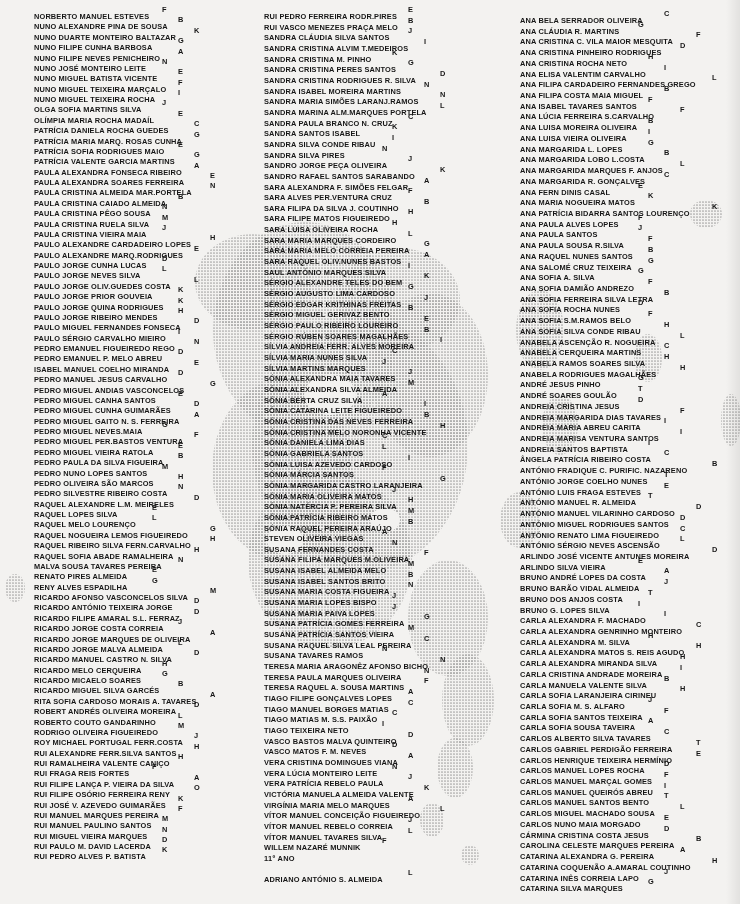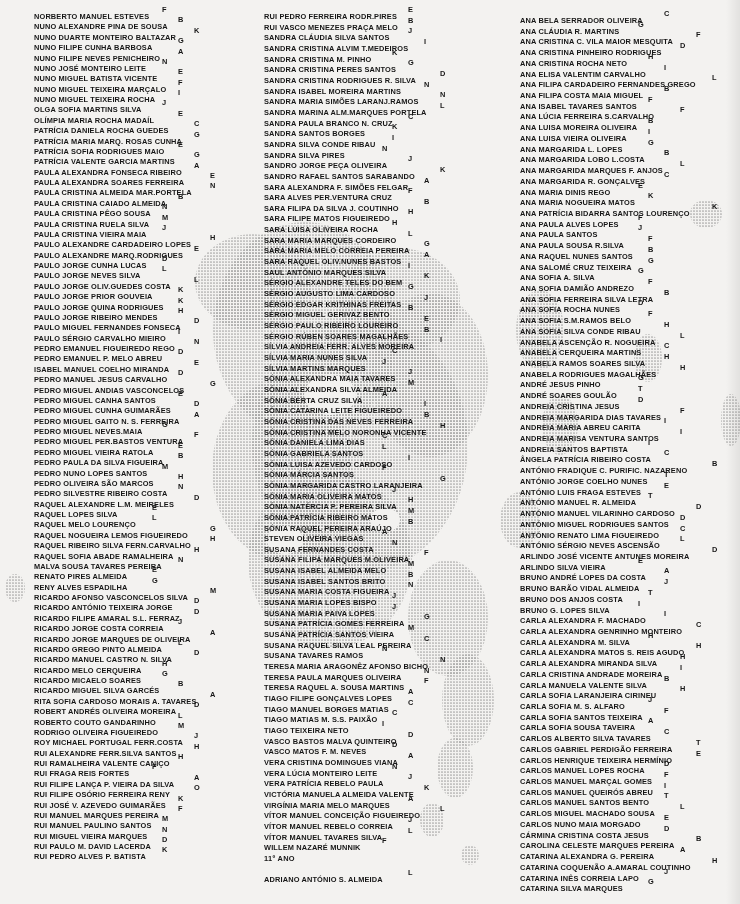--- a/index.html
+++ b/index.html
@@ -124,21 +124,21 @@
       <div class="row"><span class="nm">RAQUEL RIBEIRO SILVA FERN.CARVALHO</span><span class="lt" style="left: 176px;">H</span></div>
       <div class="row"><span class="nm">RAQUEL SOFIA ABADE RAMALHEIRA</span><span class="lt" style="left: 160px;">H</span></div>
       <div class="row"><span class="nm">MALVA SOUSA TAVARES PEREIRA</span><span class="lt" style="left: 144px;">N</span></div>
       <div class="row"><span class="nm">RENATO PIRES ALMEIDA</span><span class="lt" style="left: 118px;">E</span></div>
       <div class="row"><span class="nm">RENY ALVES ESPADILHA</span><span class="lt" style="left: 118px;">G</span></div>
       <div class="row"><span class="nm">RICARDO AFONSO VASCONCELOS SILVA</span><span class="lt" style="left: 176px;">M</span></div>
       <div class="row"><span class="nm">RICARDO ANTÓNIO TEIXEIRA JORGE</span><span class="lt" style="left: 160px;">D</span></div>
       <div class="row"><span class="nm">RICARDO FILIPE AMARAL S.L. FERRAZ</span><span class="lt" style="left: 160px;">D</span></div>
       <div class="row"><span class="nm">RICARDO JORGE COSTA CORREIA</span><span class="lt" style="left: 144px;">J</span></div>
       <div class="row"><span class="nm">RICARDO JORGE MARQUES DE OLIVEIRA</span><span class="lt" style="left: 176px;">A</span></div>
-      <div class="row"><span class="nm">RICARDO GREGO PINTO ALMEIDA</span><span class="lt" style="left: 144px;">L</span></div>
+      <div class="row"><span class="nm">RICARDO JORGE MALVA ALMEIDA</span><span class="lt" style="left: 144px;">L</span></div>
       <div class="row"><span class="nm">RICARDO MANUEL CASTRO N. SILVA</span><span class="lt" style="left: 160px;">D</span></div>
       <div class="row"><span class="nm">RICARDO MELO CERQUEIRA</span><span class="lt" style="left: 128px;">H</span></div>
       <div class="row"><span class="nm">RICARDO MICAELO SOARES</span><span class="lt" style="left: 128px;">G</span></div>
       <div class="row"><span class="nm">RICARDO MIGUEL SILVA GARCÉS</span><span class="lt" style="left: 144px;">B</span></div>
       <div class="row"><span class="nm">RITA SOFIA CARDOSO MORAIS A. TAVARES</span><span class="lt" style="left: 176px;">A</span></div>
       <div class="row"><span class="nm">ROBERT ANDRÉS OLIVEIRA MOREIRA</span><span class="lt" style="left: 160px;">D</span></div>
       <div class="row"><span class="nm">ROBERTO COUTO GANDARINHO</span><span class="lt" style="left: 144px;">L</span></div>
       <div class="row"><span class="nm">RODRIGO OLIVEIRA FIGUEIREDO</span><span class="lt" style="left: 144px;">M</span></div>
       <div class="row"><span class="nm">ROY MICHAEL PORTUGAL FERR.COSTA</span><span class="lt" style="left: 160px;">J</span></div>
       <div class="row"><span class="nm">RUI ALEXANDRE FERR.SILVA SANTOS</span><span class="lt" style="left: 160px;">H</span></div>
@@ -158,21 +158,21 @@
       <div class="row"><span class="nm">RUI VASCO MENEZES PRAÇA MELO</span><span class="lt" style="left: 144px;">B</span></div>
       <div class="row"><span class="nm">SANDRA CLÁUDIA SILVA SANTOS</span><span class="lt" style="left: 144px;">J</span></div>
       <div class="row"><span class="nm">SANDRA CRISTINA ALVIM T.MEDEIROS</span><span class="lt" style="left: 160px;">I</span></div>
       <div class="row"><span class="nm">SANDRA CRISTINA M. PINHO</span><span class="lt" style="left: 128px;">K</span></div>
       <div class="row"><span class="nm">SANDRA CRISTINA PERES SANTOS</span><span class="lt" style="left: 144px;">G</span></div>
       <div class="row"><span class="nm">SANDRA CRISTINA RODRIGUES R. SILVA</span><span class="lt" style="left: 176px;">D</span></div>
       <div class="row"><span class="nm">SANDRA ISABEL MOREIRA MARTINS</span><span class="lt" style="left: 160px;">N</span></div>
       <div class="row"><span class="nm">SANDRA MARIA SIMÕES LARANJ.RAMOS</span><span class="lt" style="left: 176px;">N</span></div>
       <div class="row"><span class="nm">SANDRA MARINA ALM.MARQUES PORTELA</span><span class="lt" style="left: 176px;">L</span></div>
       <div class="row"><span class="nm">SANDRA PAULA BRANCO N. CRUZ</span><span class="lt" style="left: 144px;">C</span></div>
-      <div class="row"><span class="nm">SANDRA SANTOS BORGES</span><span class="lt" style="left: 128px;">K</span></div>
+      <div class="row"><span class="nm">SANDRA SANTOS ISABEL</span><span class="lt" style="left: 128px;">K</span></div>
       <div class="row"><span class="nm">SANDRA SILVA CONDE RIBAU</span><span class="lt" style="left: 128px;">I</span></div>
       <div class="row"><span class="nm">SANDRA SILVA PIRES</span><span class="lt" style="left: 118px;">N</span></div>
       <div class="row"><span class="nm">SANDRO JORGE PEÇA OLIVEIRA</span><span class="lt" style="left: 144px;">J</span></div>
       <div class="row"><span class="nm">SANDRO RAFAEL SANTOS SARABANDO</span><span class="lt" style="left: 176px;">K</span></div>
       <div class="row"><span class="nm">SARA ALEXANDRA F. SIMÕES FELGAR</span><span class="lt" style="left: 160px;">A</span></div>
       <div class="row"><span class="nm">SARA ALVES PER.VENTURA CRUZ</span><span class="lt" style="left: 144px;">F</span></div>
       <div class="row"><span class="nm">SARA FILIPA DA SILVA J. COUTINHO</span><span class="lt" style="left: 160px;">B</span></div>
       <div class="row"><span class="nm">SARA FILIPE MATOS FIGUEIREDO</span><span class="lt" style="left: 144px;">H</span></div>
       <div class="row"><span class="nm">SARA LUISA OLIVEIRA ROCHA</span><span class="lt" style="left: 128px;">H</span></div>
       <div class="row"><span class="nm">SARA MARIA MARQUES CORDEIRO</span><span class="lt" style="left: 144px;">L</span></div>
@@ -247,21 +247,21 @@
       <div class="row"><span class="nm">ANA FILIPA CARDADEIRO FERNANDES GREGO</span><span class="lt" style="left: 192px;">L</span></div>
       <div class="row"><span class="nm">ANA FILIPA COSTA MAIA MIGUEL</span><span class="lt" style="left: 144px;">B</span></div>
       <div class="row"><span class="nm">ANA ISABEL TAVARES SANTOS</span><span class="lt" style="left: 128px;">F</span></div>
       <div class="row"><span class="nm">ANA LÚCIA FERREIRA S.CARVALHO</span><span class="lt" style="left: 160px;">F</span></div>
       <div class="row"><span class="nm">ANA LUISA MOREIRA OLIVEIRA</span><span class="lt" style="left: 128px;">B</span></div>
       <div class="row"><span class="nm">ANA LUISA VIEIRA OLIVEIRA</span><span class="lt" style="left: 128px;">I</span></div>
       <div class="row"><span class="nm">ANA MARGARIDA L. LOPES</span><span class="lt" style="left: 128px;">G</span></div>
       <div class="row"><span class="nm">ANA MARGARIDA LOBO L.COSTA</span><span class="lt" style="left: 144px;">B</span></div>
       <div class="row"><span class="nm">ANA MARGARIDA MARQUES F. ANJOS</span><span class="lt" style="left: 160px;">L</span></div>
       <div class="row"><span class="nm">ANA MARGARIDA R. GONÇALVES</span><span class="lt" style="left: 144px;">C</span></div>
-      <div class="row"><span class="nm">ANA MARIA DINIS REGO</span><span class="lt" style="left: 118px;">E</span></div>
+      <div class="row"><span class="nm">ANA FERN DINIS CASAL</span><span class="lt" style="left: 118px;">E</span></div>
       <div class="row"><span class="nm">ANA MARIA NOGUEIRA MATOS</span><span class="lt" style="left: 128px;">K</span></div>
       <div class="row"><span class="nm">ANA PATRÍCIA BIDARRA SANTOS LOURENÇO</span><span class="lt" style="left: 192px;">K</span></div>
       <div class="row"><span class="nm">ANA PAULA ALVES LOPES</span><span class="lt" style="left: 118px;">F</span></div>
       <div class="row"><span class="nm">ANA PAULA SANTOS</span><span class="lt" style="left: 118px;">J</span></div>
       <div class="row"><span class="nm">ANA PAULA SOUSA R.SILVA</span><span class="lt" style="left: 128px;">F</span></div>
       <div class="row"><span class="nm">ANA RAQUEL NUNES SANTOS</span><span class="lt" style="left: 128px;">B</span></div>
       <div class="row"><span class="nm">ANA SALOMÉ CRUZ TEIXEIRA</span><span class="lt" style="left: 128px;">G</span></div>
       <div class="row"><span class="nm">ANA SOFIA A. SILVA</span><span class="lt" style="left: 118px;">G</span></div>
       <div class="row"><span class="nm">ANA SOFIA DAMIÃO ANDREZO</span><span class="lt" style="left: 128px;">F</span></div>
       <div class="row"><span class="nm">ANA SOFIA FERREIRA SILVA LETRA</span><span class="lt" style="left: 144px;">B</span></div>

